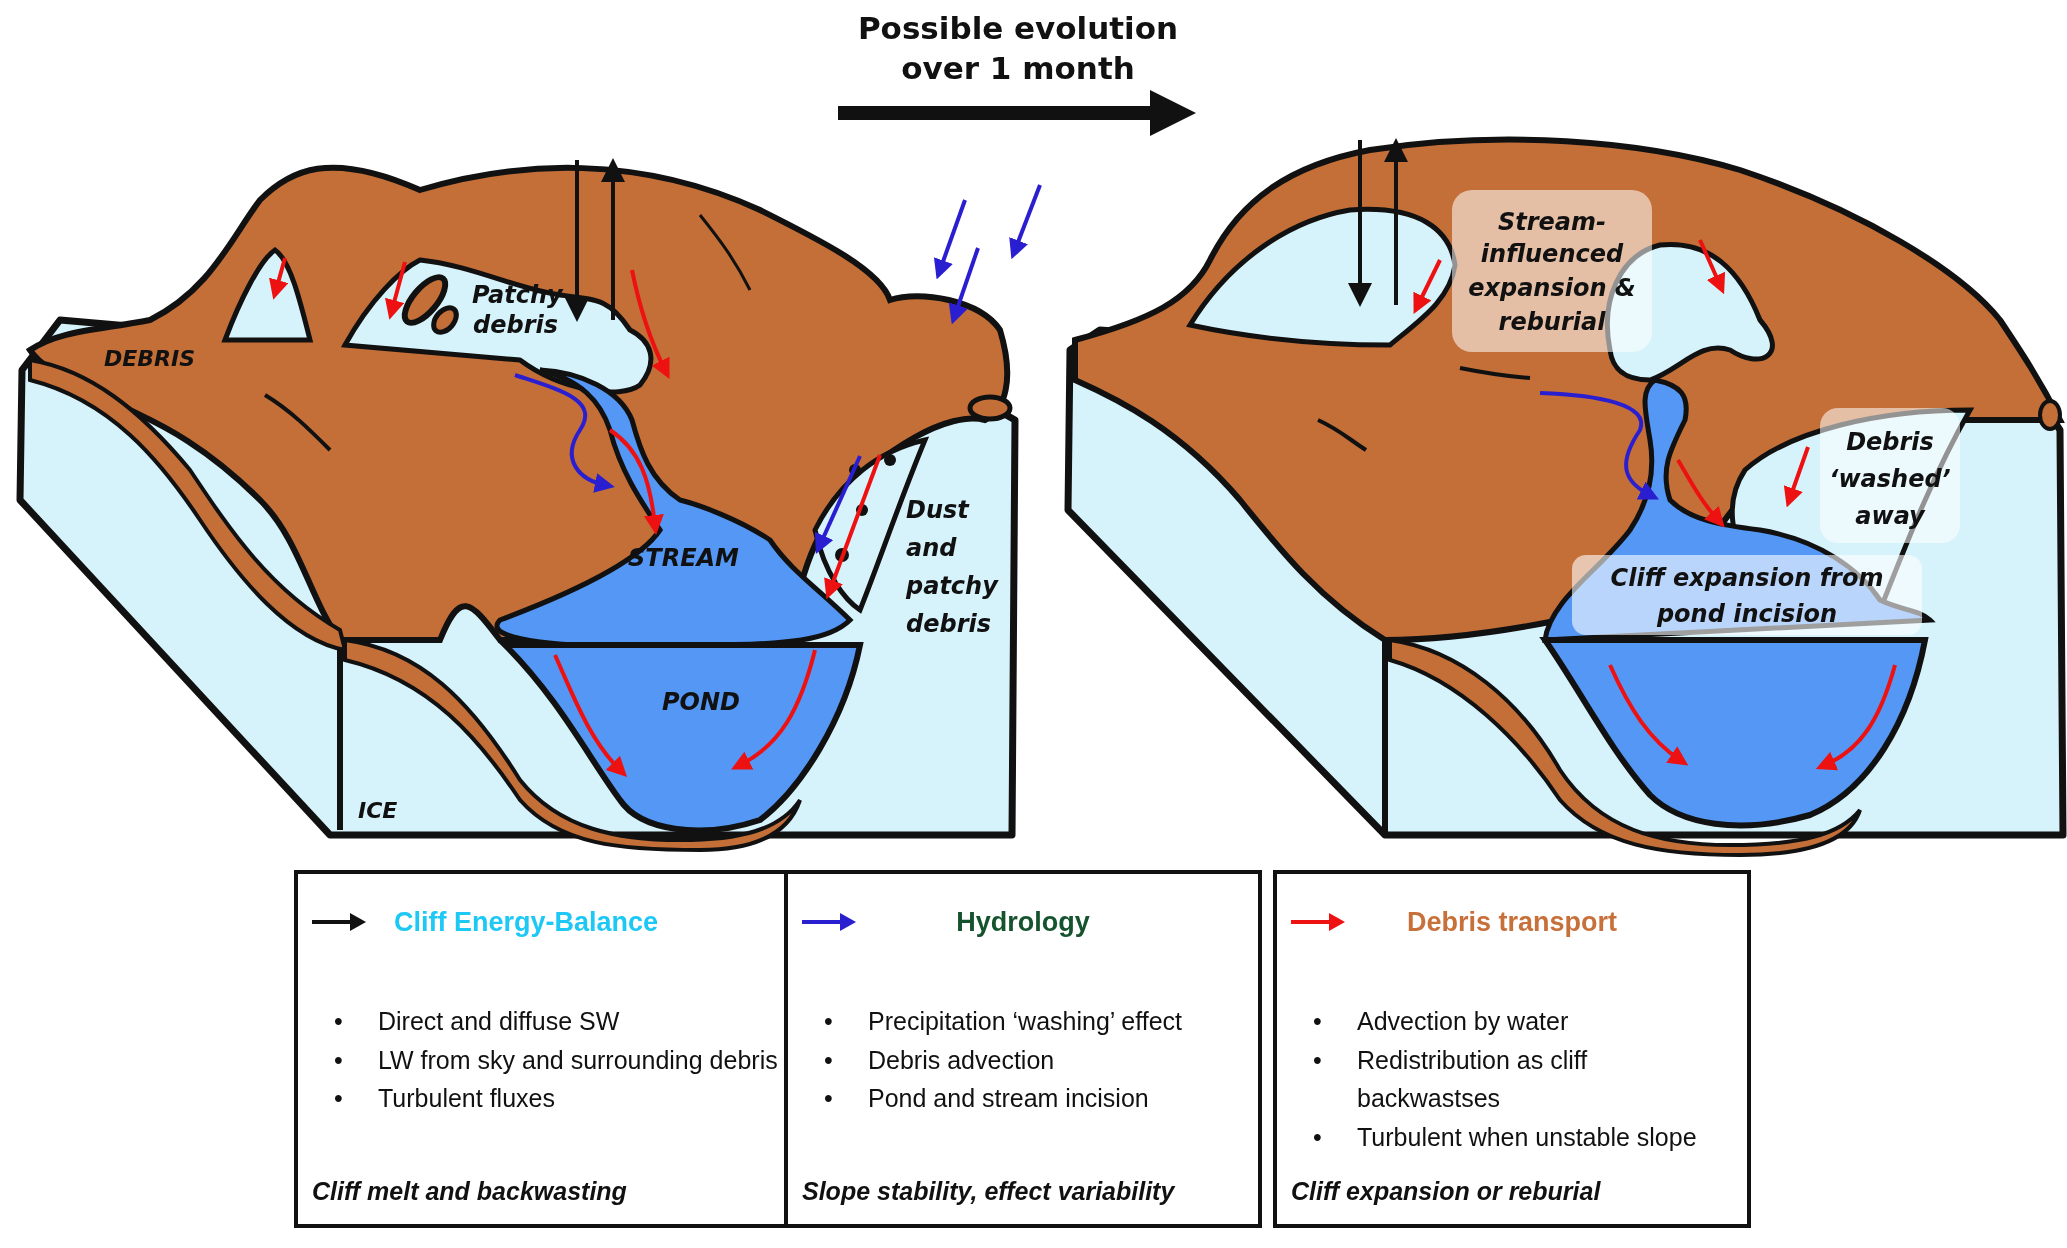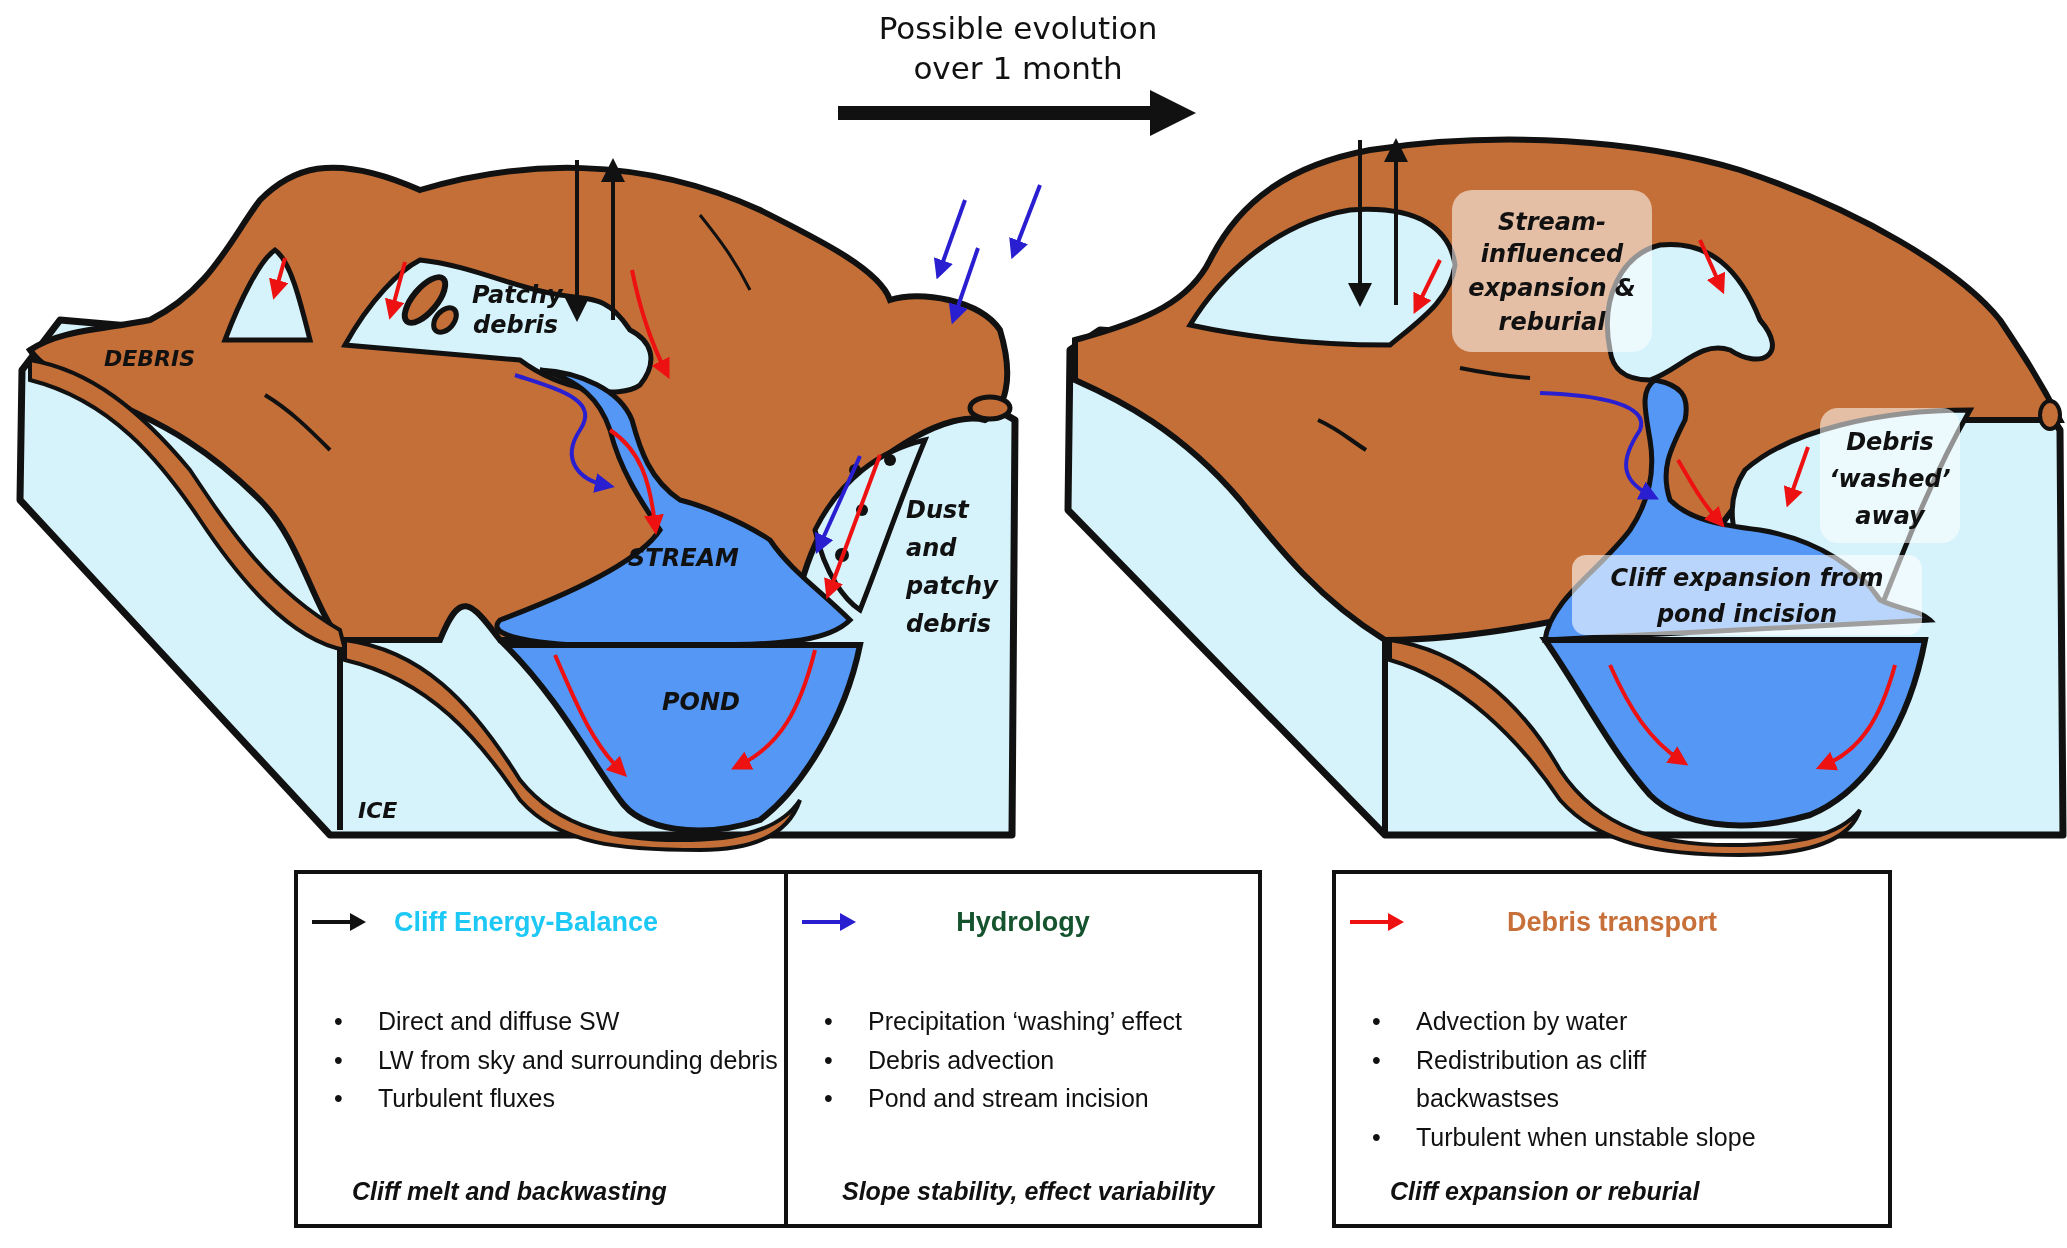--- a/index.html
+++ b/index.html
@@ -1,34 +1,34 @@
 <!DOCTYPE html>
 <html><head>
 <meta charset="utf-8">
 <style>
   html, body { margin: 0; padding: 0; background: #ffffff; }
   body { width: 2067px; height: 1248px; position: relative; overflow: hidden;
          font-family: "DejaVu Sans", "Liberation Sans", sans-serif; }
   #diagram { position: absolute; left: 0; top: 0; width: 2067px; height: 1248px; }
   .title { position: absolute; left: 838px; top: 8px; width: 360px; text-align: center;
-           font-size: 31px; line-height: 40px; color: #111; }
+           font-size: 31px; line-height: 40px; color: #111; font-weight: bold; }
   .lbl { font-family: "DejaVu Sans", sans-serif; font-style: italic; font-weight: bold; fill: #111; }
   .lbl-n { font-family: "DejaVu Sans", sans-serif; font-style: italic; font-weight: bold; fill: #111; }
   .legend-box { position: absolute; top: 870px; height: 358px; border: 4px solid #111;
                 box-sizing: border-box; background: #fff; }
   .legend-head { position: absolute; top: 28px; left: 0; right: 0; height: 40px; }
   .legend-arrow { position: absolute; left: 14px; top: 8px; width: 56px; height: 24px; }
   .legend-title { position: absolute; top: 0; font-size: 27px; font-weight: bold;
                   font-family: "Liberation Sans", sans-serif; line-height: 40px; }
   .legend-list { position: absolute; left: 14px; right: 10px; top: 112px; margin: 16px; padding: 0;
                  list-style: none; font-family: "Liberation Sans", sans-serif; font-size: 25px; color: #111; line-height: 38.5px; }
   .legend-list li { position: relative; padding-left: 50px; }
   .legend-list li::before { content: "•"; position: absolute; left: 6px; }
   .legend-foot { position: absolute; left: 14px; bottom: 18px; font-family: "Liberation Sans", sans-serif;
-                 font-size: 25px; font-weight: bold; font-style: italic; color: #111; white-space: nowrap; margin-left: 40px; }
+                 font-size: 25px; font-weight: bold; font-style: italic; color: #111; white-space: nowrap; }
 </style>
 </head>
 <body>
 
 <svg id="diagram" viewBox="0 0 2067 1248" xmlns="http://www.w3.org/2000/svg">
   <defs>
     <marker id="mk-black" markerWidth="6" markerHeight="6" refX="3" refY="3" orient="auto" markerUnits="strokeWidth">
       <path d="M0,0 L6,3 L0,6 z" fill="#111"></path>
     </marker>
     <marker id="mk-red" markerWidth="5" markerHeight="5" refX="2.5" refY="2.5" orient="auto" markerUnits="strokeWidth">
@@ -194,21 +194,21 @@
     <div class="legend-title" style="left:0;right:0;text-align:center;color:#14532d;">Hydrology</div>
   </div>
   <ul class="legend-list">
     <li>Precipitation ‘washing’ effect</li>
     <li>Debris advection</li>
     <li>Pond and stream incision</li>
   </ul>
   <div class="legend-foot">Slope stability, effect variability</div>
 </div>
 
-<div class="legend-box" style="left:1332px;width:560px;">
+<div class="legend-box" style="left:1273px;width:478px;">
   <div class="legend-head">
     <svg class="legend-arrow" viewBox="0 0 56 24">
       <rect x="0" y="10" width="40" height="4" fill="#ee1111"></rect>
         <path d="M38,3 L54,12 L38,21 z" fill="#ee1111"></path>
     </svg>
     <div class="legend-title" style="left:0;right:0;text-align:center;color:#c8703a;">Debris transport</div>
   </div>
   <ul class="legend-list">
     <li>Advection by water</li>
     <li style="padding-right:90px;">Redistribution as cliff backwastses</li>

